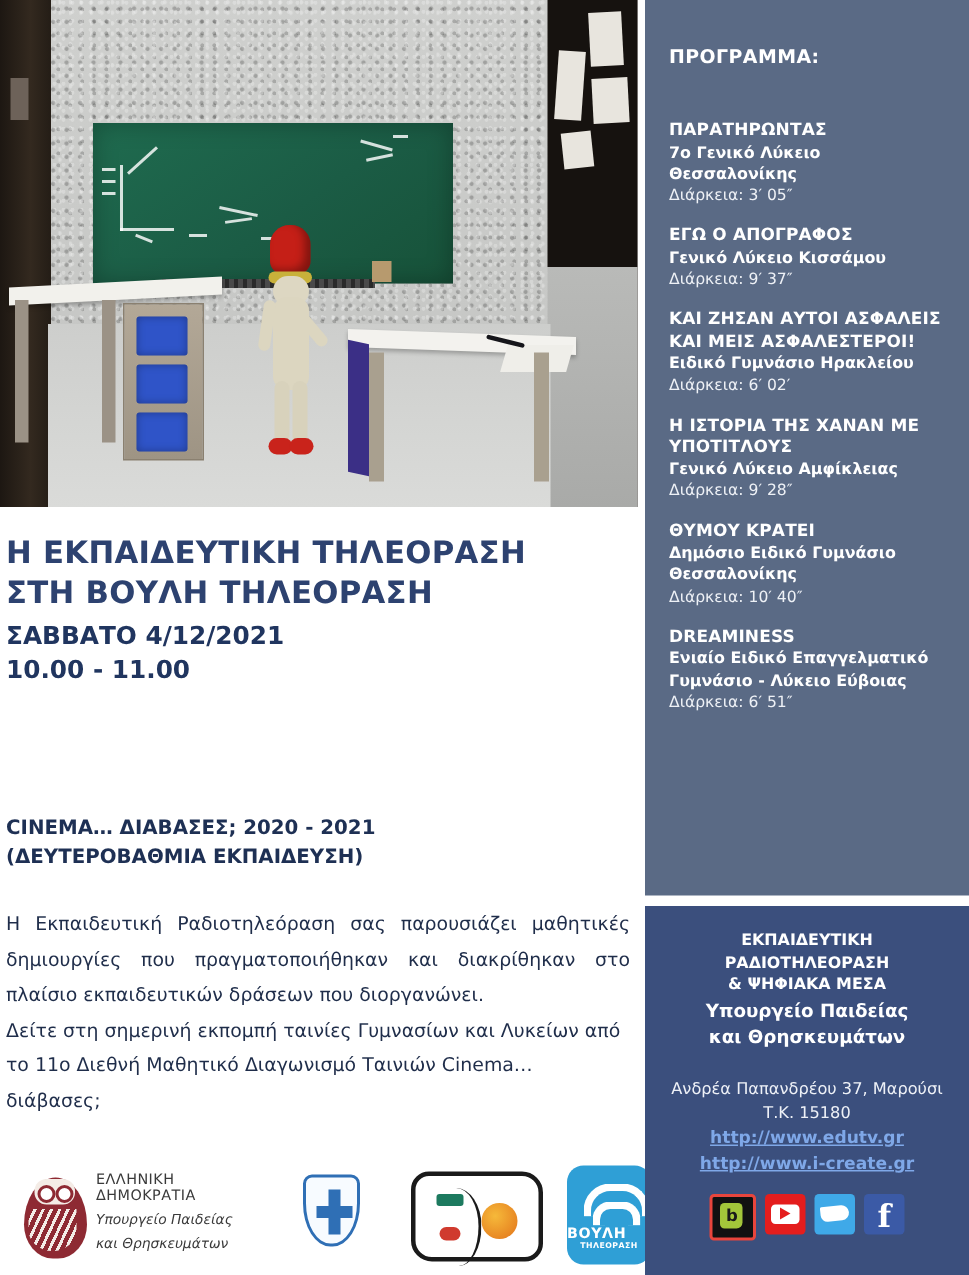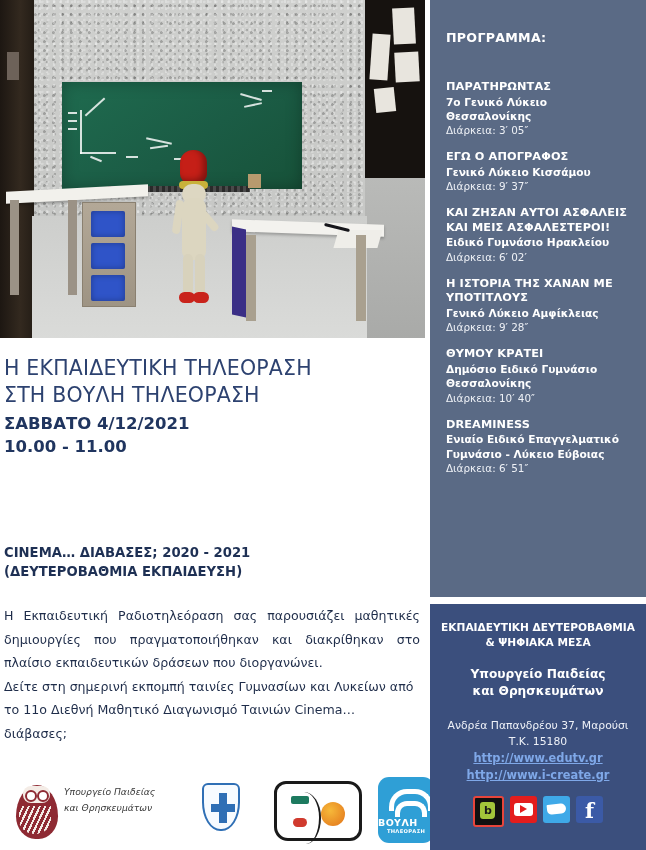--- a/index.html
+++ b/index.html
@@ -60,21 +60,21 @@
   .ph-fig .body{position:absolute;left:8px;top:48px;width:24px;height:62px;background:#dcd6c0;border-radius:9px;}
   .ph-fig .arm{position:absolute;top:50px;width:8px;height:34px;background:#dcd6c0;border-radius:4px;}
   .ph-fig .legp{position:absolute;top:104px;width:10px;height:42px;background:#d8d2bc;border-radius:5px;}
   .ph-fig .shoe{position:absolute;top:142px;width:16px;height:11px;background:#c9231b;border-radius:7px;}
   .ph-ledge{position:absolute;left:108px;top:186px;width:142px;height:6px;
      background:repeating-linear-gradient(90deg,#2a2a2a 0 3px,#4a4a4a 3px 6px);}
   .ph-block{position:absolute;left:248px;top:174px;width:13px;height:14px;background:#b79a6e;}
 
   
   .title{position:absolute;left:4px;top:355px;width:420px;color:#2d4270;
-     font-weight:normal;font-size:20.5px;line-height:27px;letter-spacing:.2px;}
+     font-weight:bold;font-size:20.5px;line-height:27px;letter-spacing:.2px;}
   .subtitle{position:absolute;left:4px;top:412px;width:420px;color:#20355f;
      font-weight:bold;font-size:16.5px;line-height:23px;}
   .section-head{position:absolute;left:4px;top:543px;width:420px;color:#1e3054;
      font-weight:bold;font-size:13.2px;line-height:19px;}
   .body-copy{position:absolute;left:4px;top:604px;width:416px;color:#1f2d4a;
      font-size:12.6px;line-height:23.5px;text-align:justify;}
   .body-copy p{margin:0;}
   .body-copy p.nojust{text-align:left;}
 
   
@@ -263,20 +263,21 @@
     <div class="logos">
       <div class="logo-owl">
         <div class="owl-body"></div>
         <div class="owl-face">
           <div class="owl-eye" style="left:2px;"></div>
           <div class="owl-eye" style="left:14px;"></div>
         </div>
         <div class="owl-wing"></div>
       </div>
       <div class="logo-owl-text">
+        <div class="l1">ΕΛΛΗΝΙΚΗ ΔΗΜΟΚΡΑΤΙΑ</div>
         <div class="l2">Υπουργείο Παιδείας</div>
         <div class="l3">και Θρησκευμάτων</div>
       </div>
       <div class="logo-crest">
         <div class="crest-shield">
           <div class="crest-cross-v"></div>
           <div class="crest-cross-h"></div>
         </div>
       </div>
       <div class="logo-edutv">
@@ -336,21 +337,21 @@
         <div class="pname">DREAMINESS</div>
         <div class="pschool">Ενιαίο Ειδικό Επαγγελματικό Γυμνάσιο - Λύκειο Εύβοιας</div>
         <div class="pdur">Διάρκεια: 6′ 51″</div>
       </div>
     </div>
   </div>
 
 
   <div class="right-contact">
     <div class="c-head">
-      <div>ΕΚΠΑΙΔΕΥΤΙΚΗ ΔΕΥΤΕΡΟΒΑΘΜΙΑ</div>
+      <div>ΕΚΠΑΙΔΕΥΤΙΚΗ ΡΑΔΙΟΤΗΛΕΟΡΑΣΗ</div>
       <div>&amp; ΨΗΦΙΑΚΑ ΜΕΣΑ</div>
     </div>
     <div class="c-min">
       <div>Υπουργείο Παιδείας</div>
       <div>και Θρησκευμάτων</div>
     </div>
     <div class="c-addr">
       <div>Ανδρέα Παπανδρέου 37, Μαρούσι</div>
       <div>Τ.Κ. 15180</div>
     </div>

